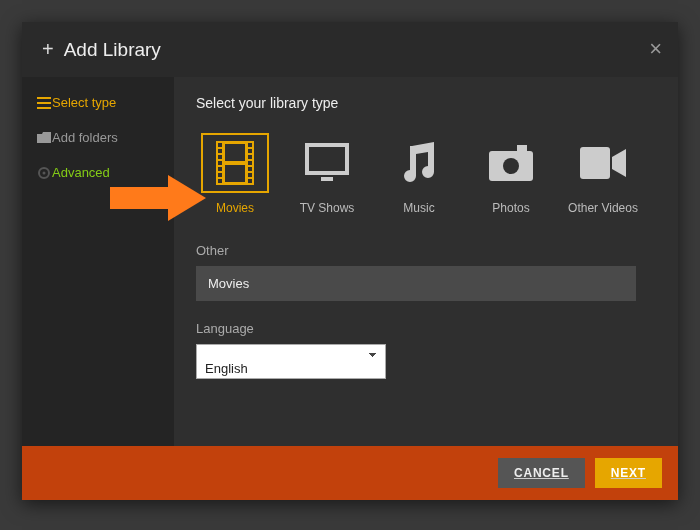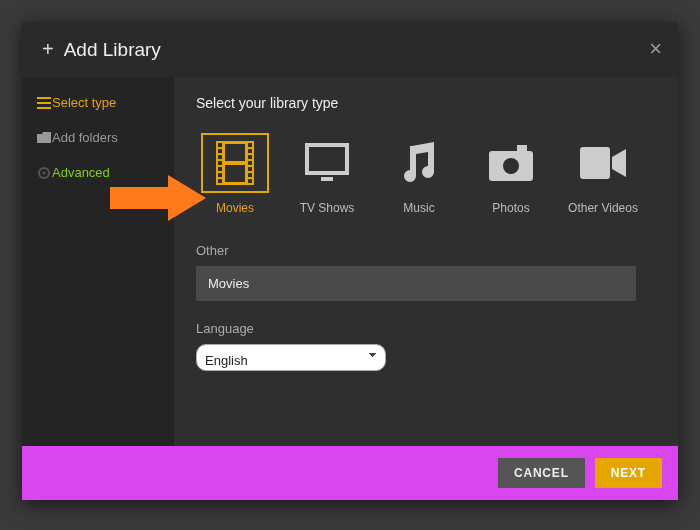--- a/index.html
+++ b/index.html
@@ -52,30 +52,31 @@
     .type-card.selected .type-label { color: #e6a600; }
     .type-label { font-size: 12px; color: #bbb; text-align: center; white-space: nowrap; }
     .field-group { margin-bottom: 20px; }
     .field-label { font-size: 13px; color: #aaa; margin-bottom: 8px; }
     .text-input {
       width: 440px; background: #4a4a4a; border: none; color: #eee;
       font-size: 13px; padding: 10px 12px;
     }
     .select {
       width: 190px; background: #fff; color: #222; border: 1px solid #aaa;
-      padding: 8px 20px 2px 8px; font-size: 13px; border-radius: 10px;
+      padding: 16px 20px 2px 8px; font-size: 13px; border-radius: 0;
       appearance: none; position: relative;
       background-image: linear-gradient(45deg, transparent 50%, #444 50%), linear-gradient(135deg, #444 50%, transparent 50%);
       background-position: calc(100% - 12px) 8px, calc(100% - 8px) 8px;
       background-size: 4px 4px, 4px 4px;
       background-repeat: no-repeat;
     }
     .modal-footer {
       padding: 12px 16px; display: flex; justify-content: flex-end; gap: 10px;
-      background: #d946ef;
+      background: #c2410c;
+      text-decoration: underline;
     }
     .btn {
       padding: 8px 16px; font-size: 12px; font-weight: 700; letter-spacing: .8px;
       border: none; cursor: pointer;
     }
     .btn-cancel { background: #555; color: #eee; }
     .btn-next { background: #e6a600; color: #fff; }
     .arrow-overlay {
       position: absolute; left: 110px; top: 175px; width: 96px; height: 46px;
       z-index: 5;

